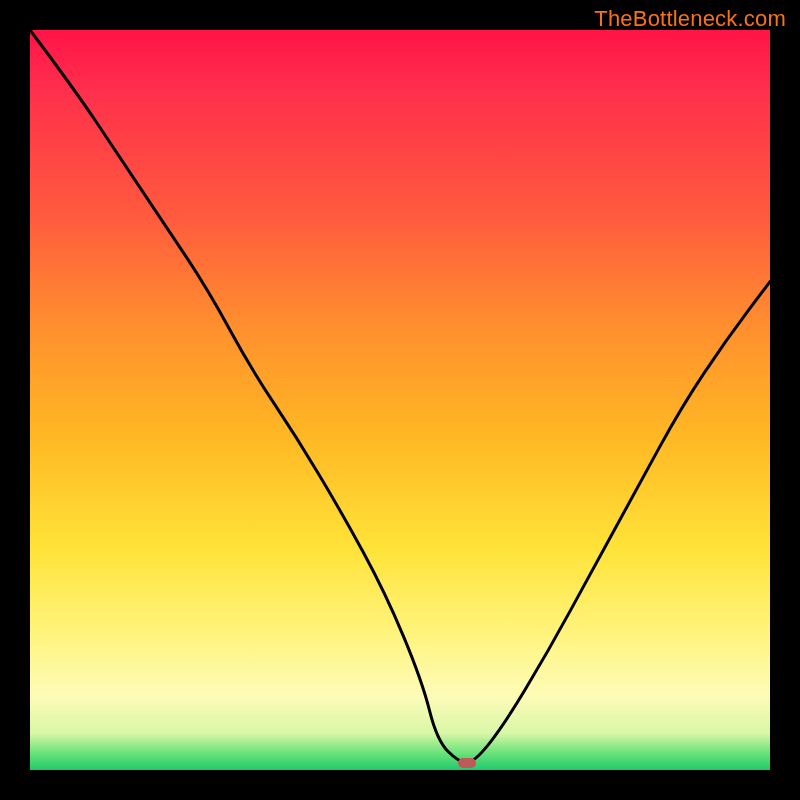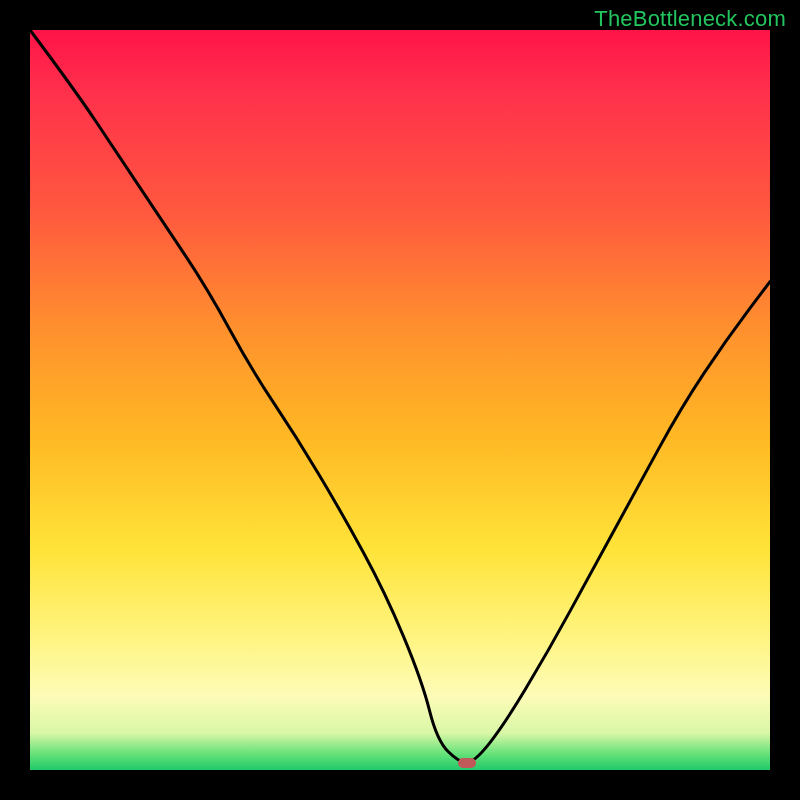--- a/index.html
+++ b/index.html
@@ -36,21 +36,21 @@
       #fdfcb8 90%,
       #d9f7a6 95%,
       #5fe076 98%,
       #21c96b 100%
     );
   }
   .watermark {
     position: absolute;
     top: 6px;
     right: 14px;
-    color: #22c55e;
+    color: #f97316;
     font-size: 22px;
     font-weight: 500;
     letter-spacing: 0.2px;
     user-select: none;
   }
   svg.curve {
     position: absolute;
     left: 0;
     top: 0;
     width: 740px;

